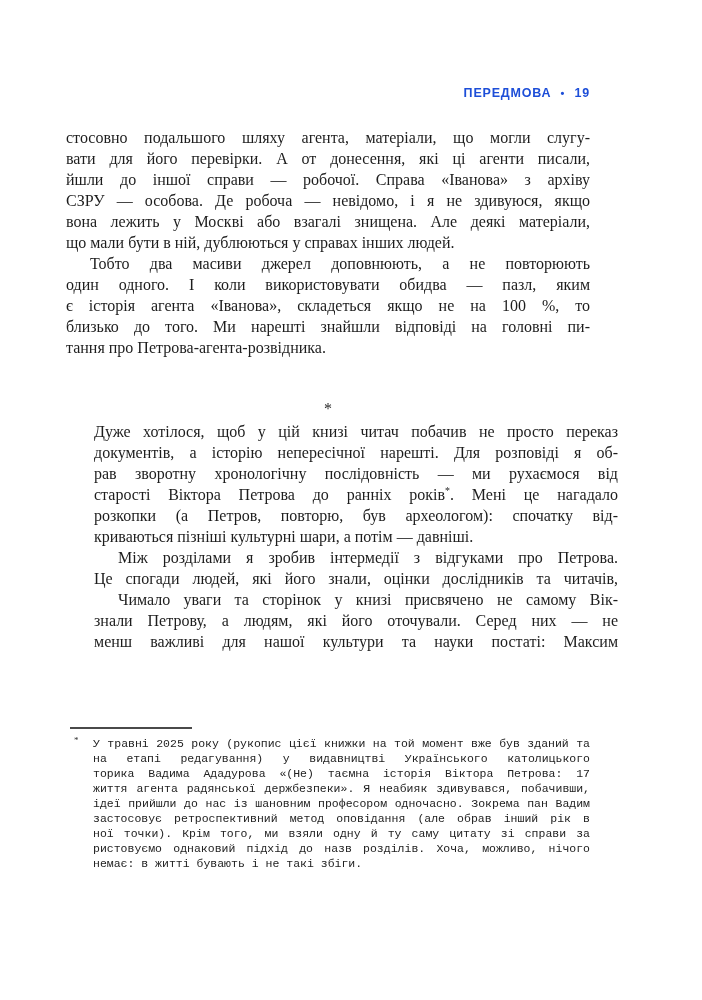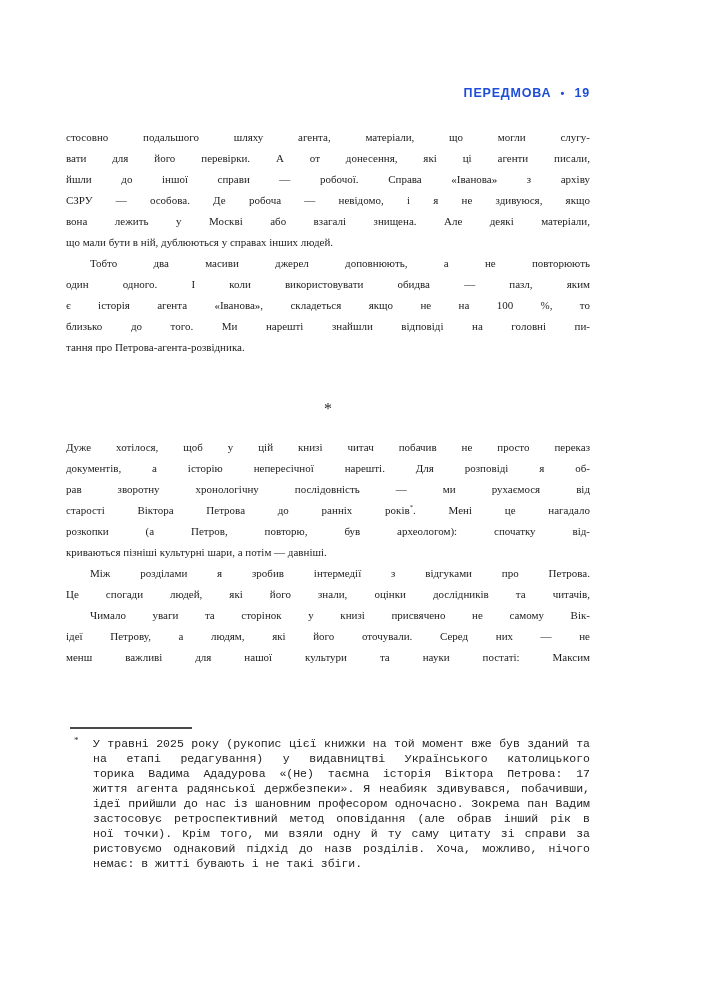--- a/index.html
+++ b/index.html
@@ -23,21 +23,21 @@
     font-weight: 600;
     letter-spacing: 0.8px;
     color: #1d4ed8;
     line-height: 16px;
   }
   .running-header .dot { margin: 0 5px; font-size: 11px; }
   .text-block {
     position: absolute;
     left: 66px;
     width: 524px;
-    font-size: 11px;
+    font-size: 16px;
   }
   .bl {
     height: 21px;
     line-height: 21px;
     text-align: justify;
     text-align-last: justify;
     white-space: normal;
     overflow: hidden;
   }
   .bl.last { text-align-last: left; }
@@ -111,31 +111,31 @@
     <div class="bl last">що мали бути в ній, дублюються у справах інших людей.</div>
     <div class="bl ind">Тобто два масиви джерел доповнюють, а не повторюють</div>
     <div class="bl">один одного. І коли використовувати обидва — пазл, яким</div>
     <div class="bl">є історія агента «Іванова», складеться якщо не на 100 %, то</div>
     <div class="bl">близько до того. Ми нарешті знайшли відповіді на головні пи-</div>
     <div class="bl last">тання про Петрова-агента-розвідника.</div>
   </div>
 
   <div class="section-break">*</div>
 
-  <div class="text-block" style="top:437px;">
+  <div class="text-block" style="top:421px;margin-left:28px;">
     <div class="bl">Дуже хотілося, щоб у цій книзі читач побачив не просто переказ</div>
     <div class="bl">документів, а історію непересічної нарешті. Для розповіді я об-</div>
     <div class="bl">рав зворотну хронологічну послідовність — ми рухаємося від</div>
     <div class="bl"><span>старості Віктора Петрова до ранніх років</span><sup class="ref">*</sup><span>. Мені це нагадало</span></div>
     <div class="bl">розкопки (а Петров, повторю, був археологом): спочатку від-</div>
     <div class="bl last">криваються пізніші культурні шари, а потім — давніші.</div>
     <div class="bl ind">Між розділами я зробив інтермедії з відгуками про Петрова.</div>
     <div class="bl">Це спогади людей, які його знали, оцінки дослідників та читачів,</div>
     <div class="bl ind">Чимало уваги та сторінок у книзі присвячено не самому Вік-</div>
-    <div class="bl">ідеї Петрову, а людям, які його оточували. Серед них — не</div>
+    <div class="bl">знали Петрову, а людям, які його оточували. Серед них — не</div>
     <div class="bl">менш важливі для нашої культури та науки постаті: Максим</div>
   </div>
 
   <div class="footnote-rule"></div>
   <div class="footnote">
     <span class="fn-marker">*</span>
     <div class="fl">У травні 2025 року (рукопис цієї книжки на той момент вже був зданий та перебував</div>
     <div class="fl">на етапі редагування) у видавництві Українського католицького університету вийшла</div>
     <div class="fl">торика Вадима Ададурова «(Не) таємна історія Віктора Петрова: 17 миттєвостей із</div>
     <div class="fl">життя агента радянської держбезпеки». Я неабияк здивувався, побачивши, що деякі</div>

